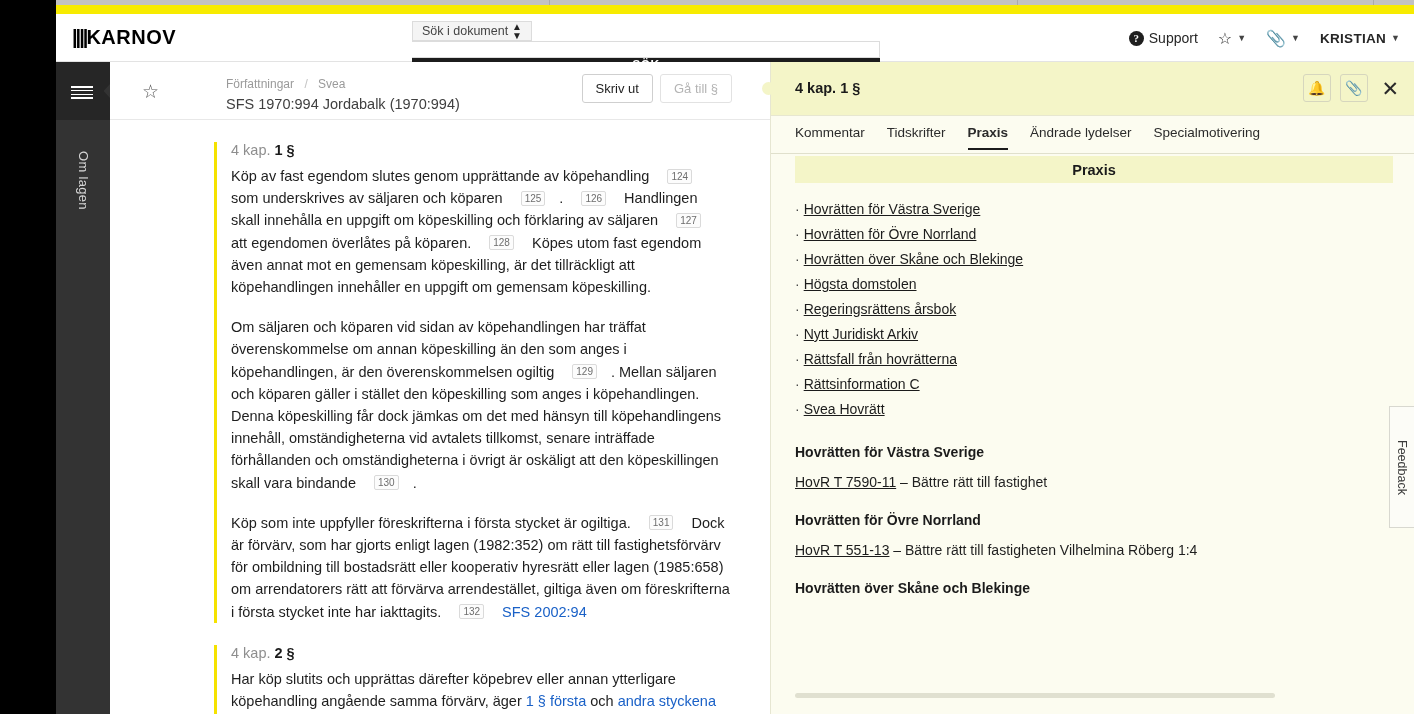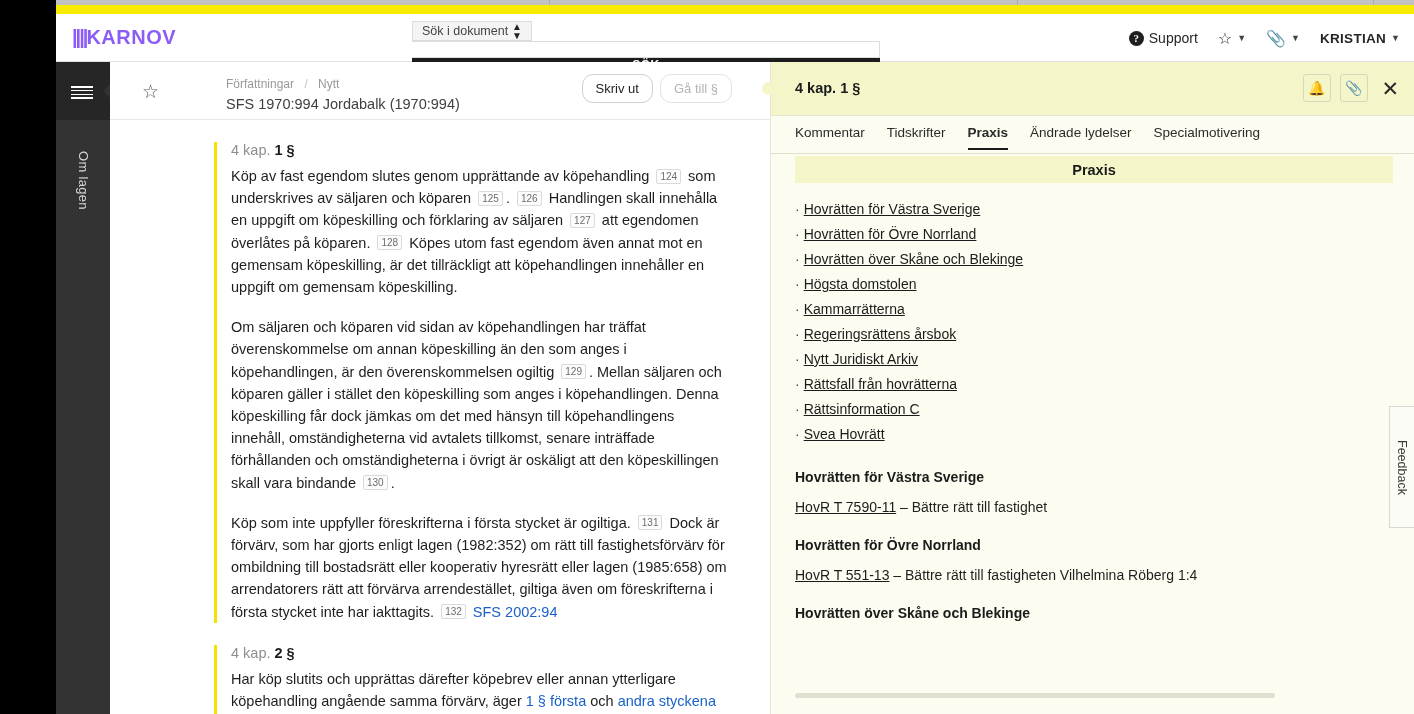--- a/index.html
+++ b/index.html
@@ -29,21 +29,21 @@
   }
 
   
   #app-header {
     position: absolute; left: 0; top: 0; width: 1358px; height: 48px;
     background: #fff; border-bottom: 1px solid #e3e3e3;
   }
   #logo {
     position: absolute; left: 16px; top: 12px;
     font-size: 20px; font-weight: 700; letter-spacing: .5px;
-    color: #8b5cf6; font-family: "Liberation Sans", sans-serif;
+    color: #000000; font-family: "Liberation Sans", sans-serif;
   }
   #logo .bars { letter-spacing: -2px; font-weight: 700; }
 
   #search-wrap {
     position: absolute; left: 356px; top: 7px; height: 34px;
     display: flex; align-items: stretch; flex-direction: column;
   }
   #search-scope {
     width: 120px; background: #f4f4f4; border: 1px solid #dcdcdc;
     display: flex; align-items: center; justify-content: space-between;
@@ -122,21 +122,21 @@
   #breadcrumb span { cursor: pointer; }
   #breadcrumb .sep { margin: 0 7px; color: #c2c2c2; cursor: default; }
   #doc-title {
     position: absolute; left: 116px; top: 34px;
     font-size: 14.5px; color: #404040;
   }
   #doc-actions {
     position: absolute; right: 38px; top: 12px; display: flex; gap: 7px;
   }
   .doc-btn {
-    border: 1px solid #cfcfcf; background: #fff; border-radius: 11px;
+    border: 1px solid #cfcfcf; background: #fff; border-radius: 3px;
     padding: 6px 13px; font-size: 13px; color: #1f1f1f; cursor: pointer;
     font-family: "Liberation Sans", sans-serif;
   }
   .doc-btn.disabled { color: #b4b4b4; border-color: #e2e2e2; cursor: default; }
 
   #doc-body {
     position: absolute; left: 54px; top: 106px;
     width: 660px; height: 594px; background: #fff;
     overflow: hidden; padding: 22px 0 0 0;
   }
@@ -148,21 +148,21 @@
   .sec-head b { color: #1b1b1b; font-weight: 700; }
   .sec p {
     font-size: 14.5px; line-height: 22.2px; color: #1e1e1e;
     margin-bottom: 18px; text-align: left;
   }
   .sec p:last-child { margin-bottom: 0; }
   .fn {
     display: inline-block; border: 1px solid #dadada; background: #fcfcfc;
     color: #6d6d6d; font-size: 10px; line-height: 13px;
     padding: 0 3px; border-radius: 2px; vertical-align: 1.5px;
-    margin: 0 3px; cursor: pointer;
+    margin: 0 14px; cursor: pointer;
   }
   .lnk { color: #1a61c7; cursor: pointer; }
   .gap { height: 22px; }
 
   
   #praxis-panel {
     position: absolute; left: 714px; top: 48px;
     width: 644px; height: 652px;
     background: #fcfcf0; border-left: 1px solid #e6e6d2;
   }
@@ -298,21 +298,21 @@
     <div id="rail-vtab">
       <span>Om lagen</span>
     </div>
   </div>
 
   <div id="doc-header">
     <div id="fav-star">☆</div>
     <div id="breadcrumb">
       <span>Författningar</span>
       <span class="sep">/</span>
-      <span>Nytt</span>
+      <span>Svea</span>
     </div>
     <div id="doc-title">SFS 1970:994 Jordabalk (1970:994)</div>
     <div id="doc-actions">
       <button class="doc-btn">Skriv ut</button>
       <button class="doc-btn disabled">Gå till §</button>
     </div>
   </div>
 
   <div id="doc-body">
     <div id="sections-host">
@@ -349,21 +349,20 @@
       </div>
 
     <div id="praxis-banner">Praxis</div>
 
     <div id="praxis-scroll">
       <div id="praxis-links-host">
           <div class="p-link-row"><span class="dot">·</span><a>Hovrätten för Västra Sverige</a></div>
           <div class="p-link-row"><span class="dot">·</span><a>Hovrätten för Övre Norrland</a></div>
           <div class="p-link-row"><span class="dot">·</span><a>Hovrätten över Skåne och Blekinge</a></div>
           <div class="p-link-row"><span class="dot">·</span><a>Högsta domstolen</a></div>
-          <div class="p-link-row"><span class="dot">·</span><a>Kammarrätterna</a></div>
           <div class="p-link-row"><span class="dot">·</span><a>Regeringsrättens årsbok</a></div>
           <div class="p-link-row"><span class="dot">·</span><a>Nytt Juridiskt Arkiv</a></div>
           <div class="p-link-row"><span class="dot">·</span><a>Rättsfall från hovrätterna</a></div>
           <div class="p-link-row"><span class="dot">·</span><a>Rättsinformation C</a></div>
           <div class="p-link-row"><span class="dot">·</span><a>Svea Hovrätt</a></div>
         </div>
       <div id="praxis-courts-host">
           <div class="court-head">Hovrätten för Västra Sverige</div>
           <div class="case-row"><a>HovR T 7590-11</a><span> – Bättre rätt till fastighet</span></div>
           <div class="court-head">Hovrätten för Övre Norrland</div>

